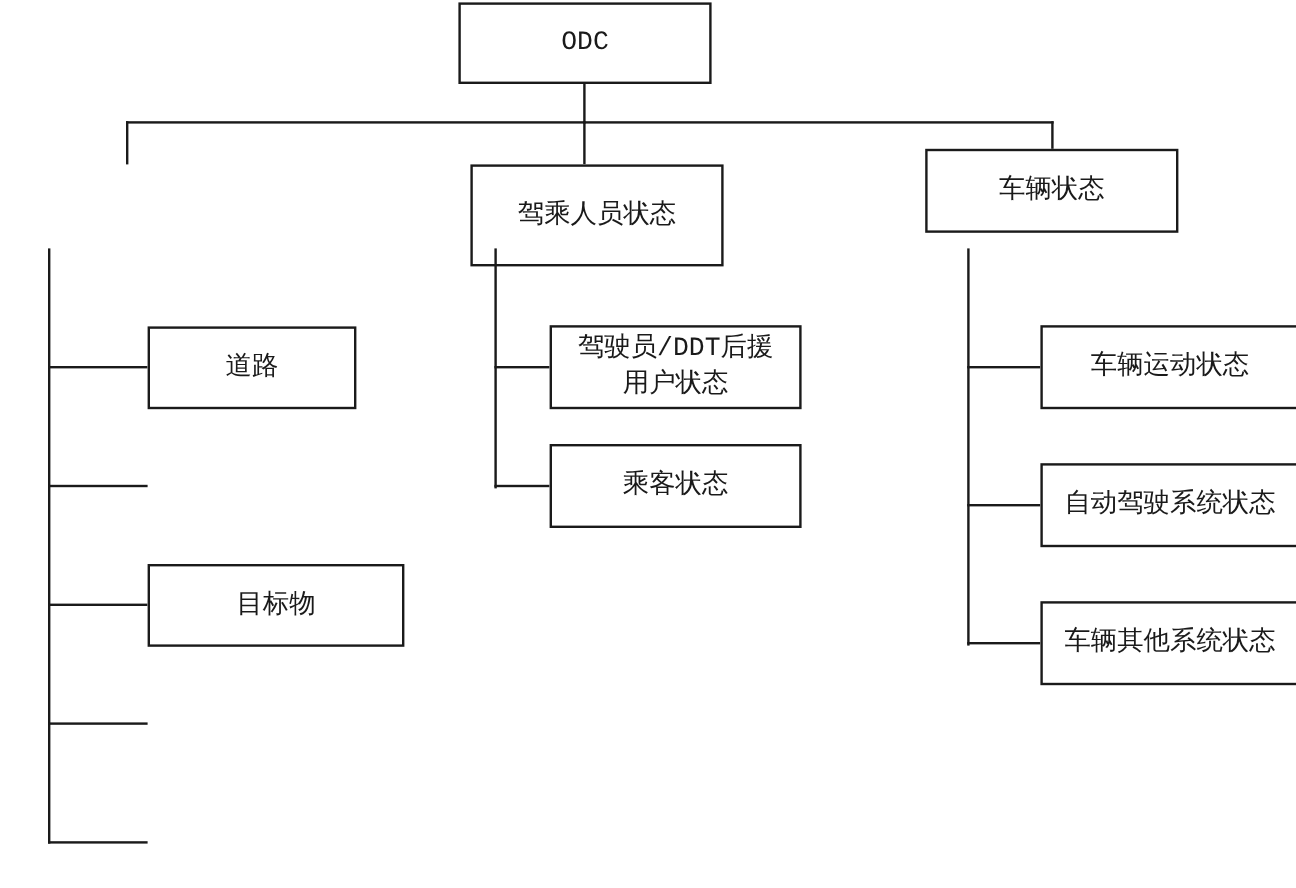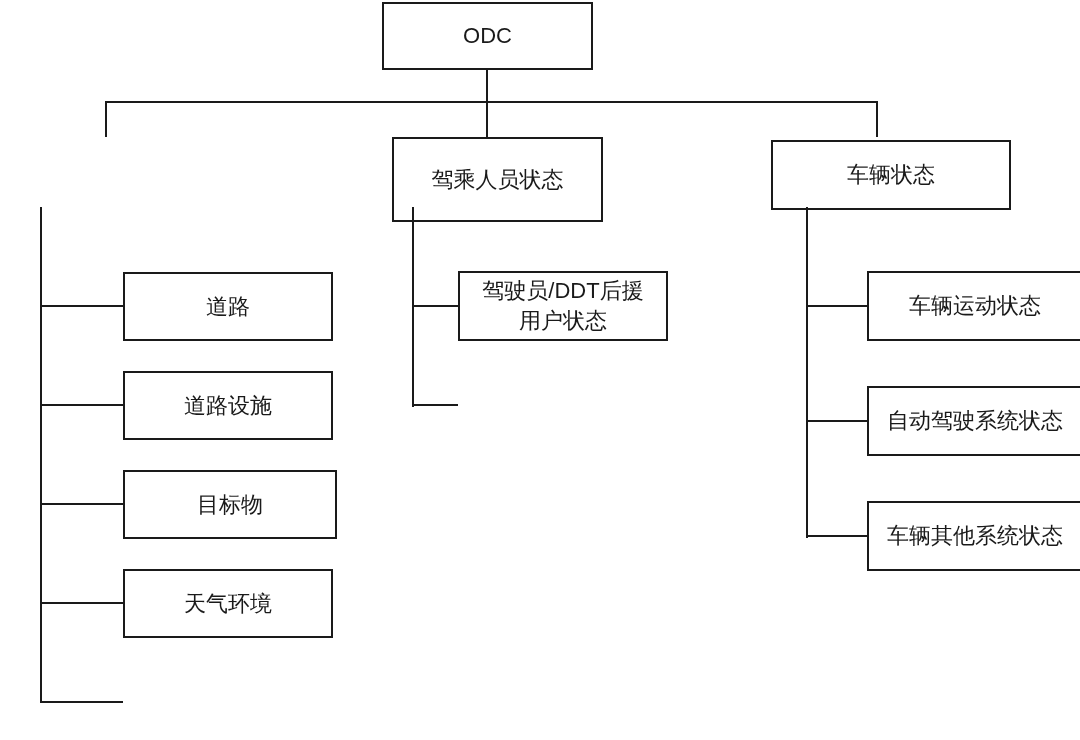--- a/index.html
+++ b/index.html
@@ -6,21 +6,21 @@
     margin: 0;
     padding: 0;
     background: #ffffff;
   }
   #canvas {
     position: relative;
     width: 1080px;
     height: 740px;
     background: var(--bg, #ffffff);
     overflow: hidden;
-    font-family: Liberation Sans, sans-serif;
+    font-family: Liberation Mono, monospace;
   }
   .node {
     position: absolute;
     box-sizing: border-box;
     border: 2px solid var(--line, #1a1a1a);
     background: var(--bg, #ffffff);
     color: var(--text, #1a1a1a);
     display: flex;
     align-items: center;
     justify-content: center;
@@ -43,40 +43,39 @@
 
   <div class="node" style="left:382px; top:2px; width:211px; height:68px">ODC</div>
 
   <div class="line v" style="left:486px; top:70px; height:33px"></div>
   <div class="line h" style="left:105px; top:101px; width:773px"></div>
   <div class="line v" style="left:105px; top:101px; height:36px"></div>
   <div class="line v" style="left:486px; top:101px; height:36px"></div>
   <div class="line v" style="left:876px; top:101px; height:36px"></div>
 
   <div class="node" style="left:392px; top:137px; width:211px; height:85px">驾乘人员状态</div>
-  <div class="node" style="left:771px; top:140px; width:240px; height:70px">车辆状态</div>
+  <div class="node" style="left:771px; top:124px; width:211px; height:70px">车辆状态</div>
 
   <div class="line v" style="left:40px; top:207px; height:496px"></div>
   <div class="line h" style="left:40px; top:305px; width:83px"></div>
   <div class="line h" style="left:40px; top:404px; width:83px"></div>
   <div class="line h" style="left:40px; top:503px; width:83px"></div>
   <div class="line h" style="left:40px; top:602px; width:83px"></div>
   <div class="line h" style="left:40px; top:701px; width:83px"></div>
 
-  <div class="node" style="left:123px; top:272px; width:210px; height:69px">道路</div>
-  <div class="node" style="left:123px; top:371px; width:210px; height:69px">道路设施</div>
+  <div class="node" style="left:123px; top:272px; width:174px; height:69px">道路</div>
   <div class="node" style="left:123px; top:470px; width:214px; height:69px">目标物</div>
-  <div class="node" style="left:123px; top:569px; width:210px; height:69px">天气环境</div>
 
   <div class="line v" style="left:412px; top:207px; height:200px"></div>
   <div class="line h" style="left:412px; top:305px; width:46px"></div>
   <div class="line h" style="left:412px; top:404px; width:46px"></div>
 
   <div class="node" style="left:458px; top:271px; width:210px; height:70px">驾驶员/DDT后援
 用户状态</div>
+  <div class="node" style="left:458px; top:370px; width:210px; height:70px">乘客状态</div>
 
   <div class="line v" style="left:806px; top:207px; height:331px"></div>
   <div class="line h" style="left:806px; top:305px; width:61px"></div>
   <div class="line h" style="left:806px; top:420px; width:61px"></div>
   <div class="line h" style="left:806px; top:535px; width:61px"></div>
 
   <div class="node" style="left:867px; top:271px; width:216px; height:70px">车辆运动状态</div>
   <div class="node" style="left:867px; top:386px; width:216px; height:70px">自动驾驶系统状态</div>
   <div class="node" style="left:867px; top:501px; width:216px; height:70px">车辆其他系统状态</div>
 

